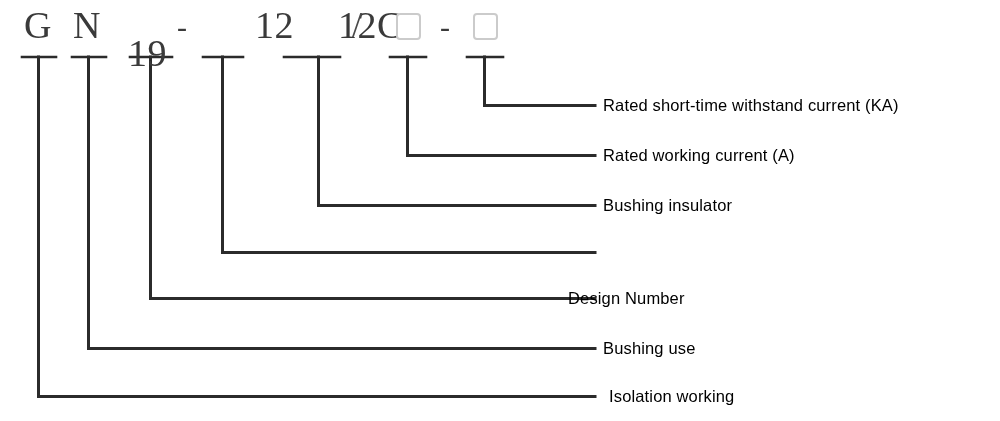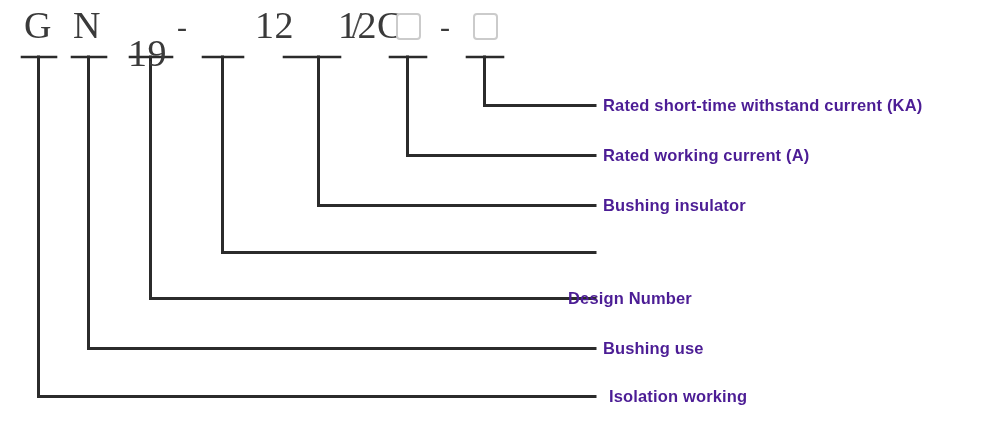--- a/index.html
+++ b/index.html
@@ -58,22 +58,22 @@
     border: 2.5px solid #cbcbcb;
     border-radius: 4px;
     background: #ffffff;
     box-sizing: border-box;
   }
   
   .label {
     position: absolute;
     font-family: "Liberation Sans", sans-serif;
     font-size: 16.5px;
-    font-weight: bold;
-    color: #4c1d95;
+    font-weight: normal;
+    color: #000000;
     white-space: nowrap;
     letter-spacing: 0.15px;
     line-height: 1;
   }
 </style>
 </head>
 <body>
 
 <div id="diagram-root">
 

